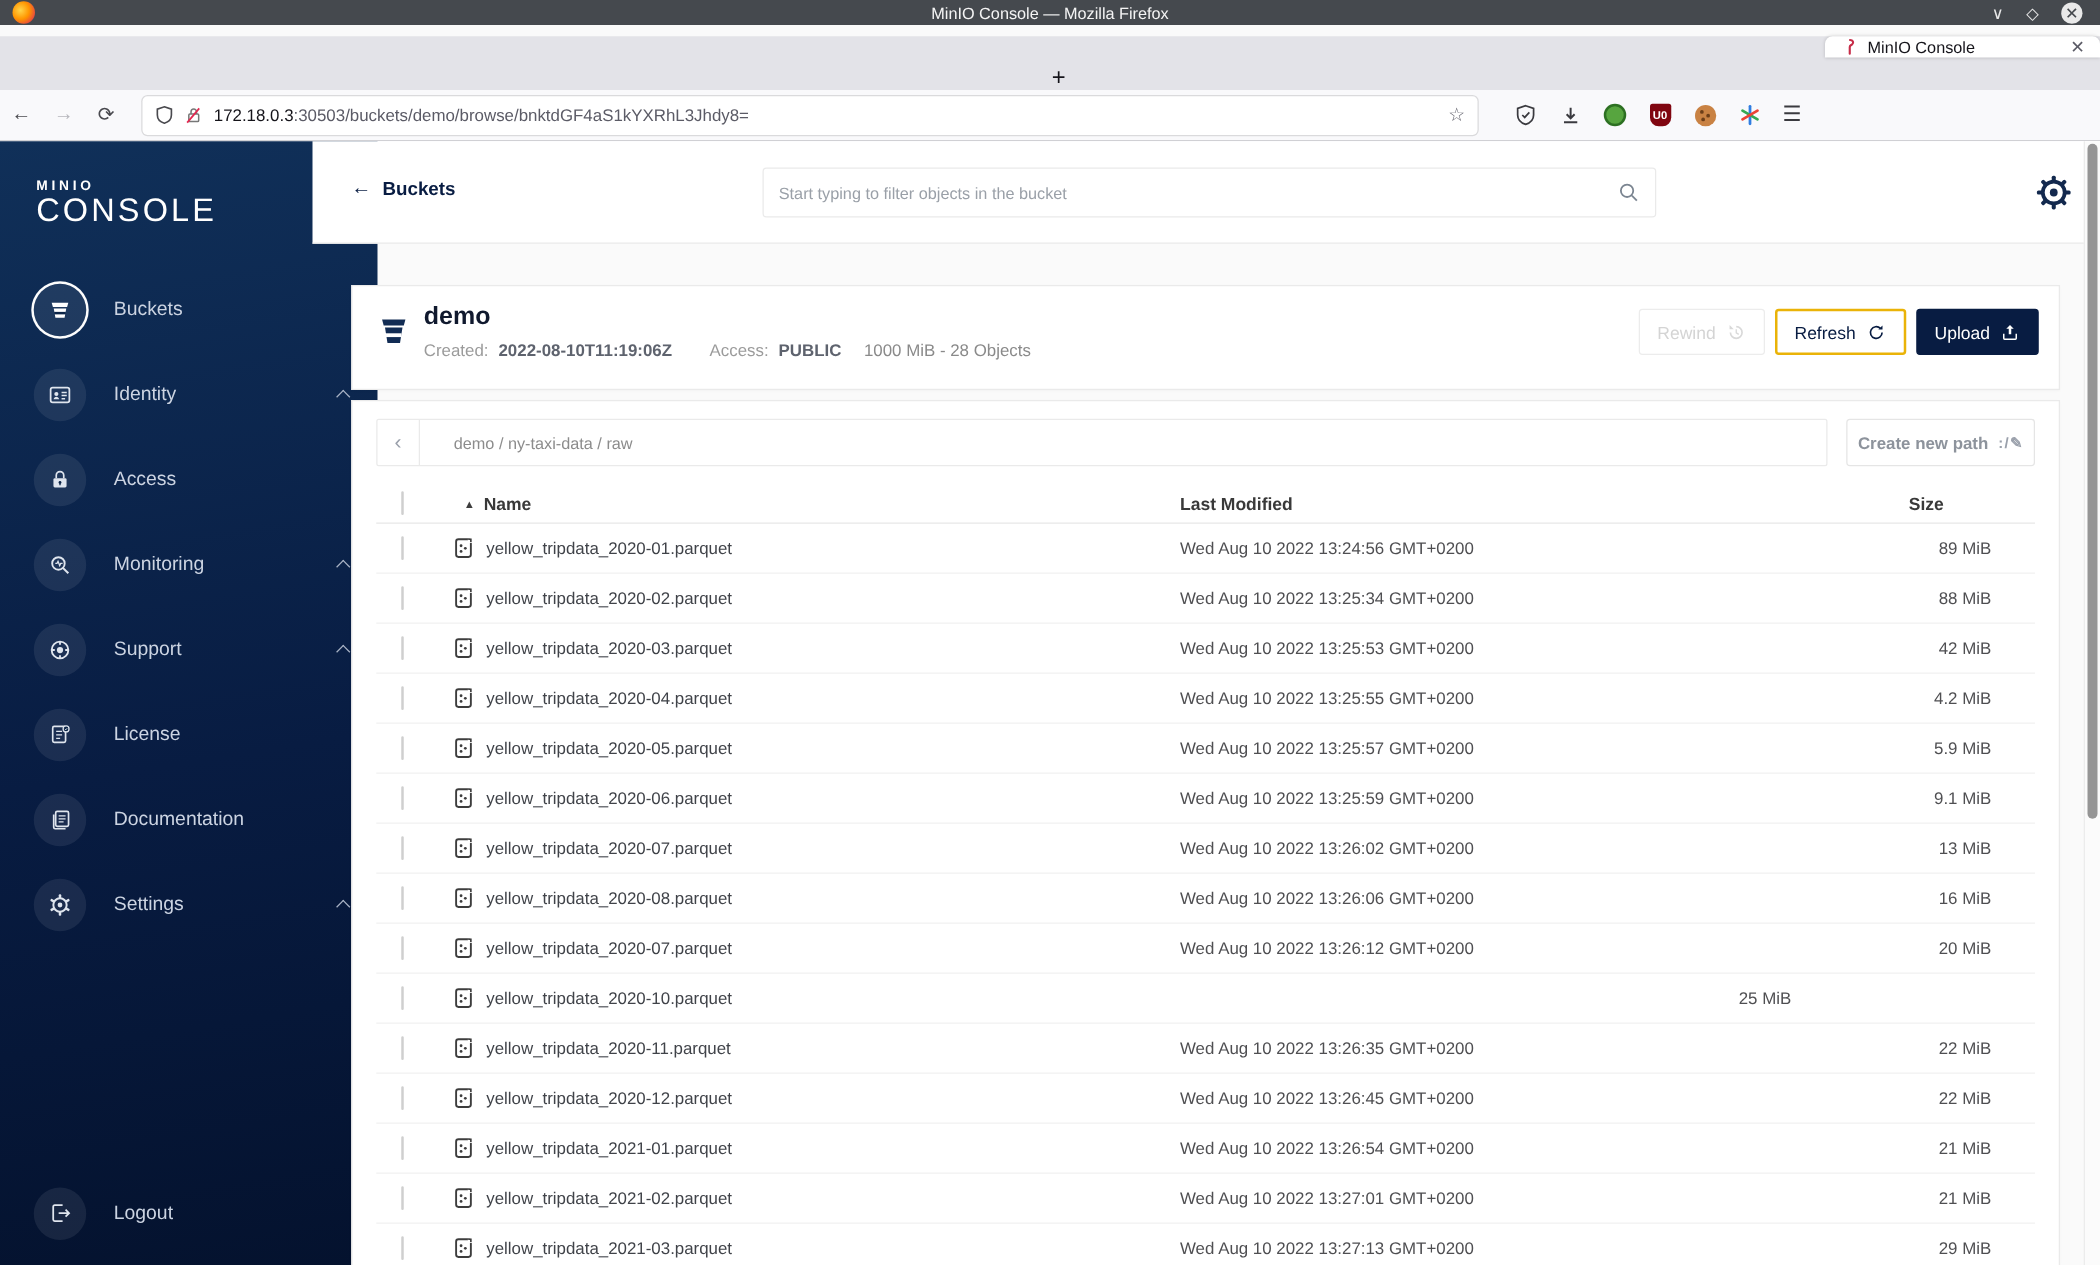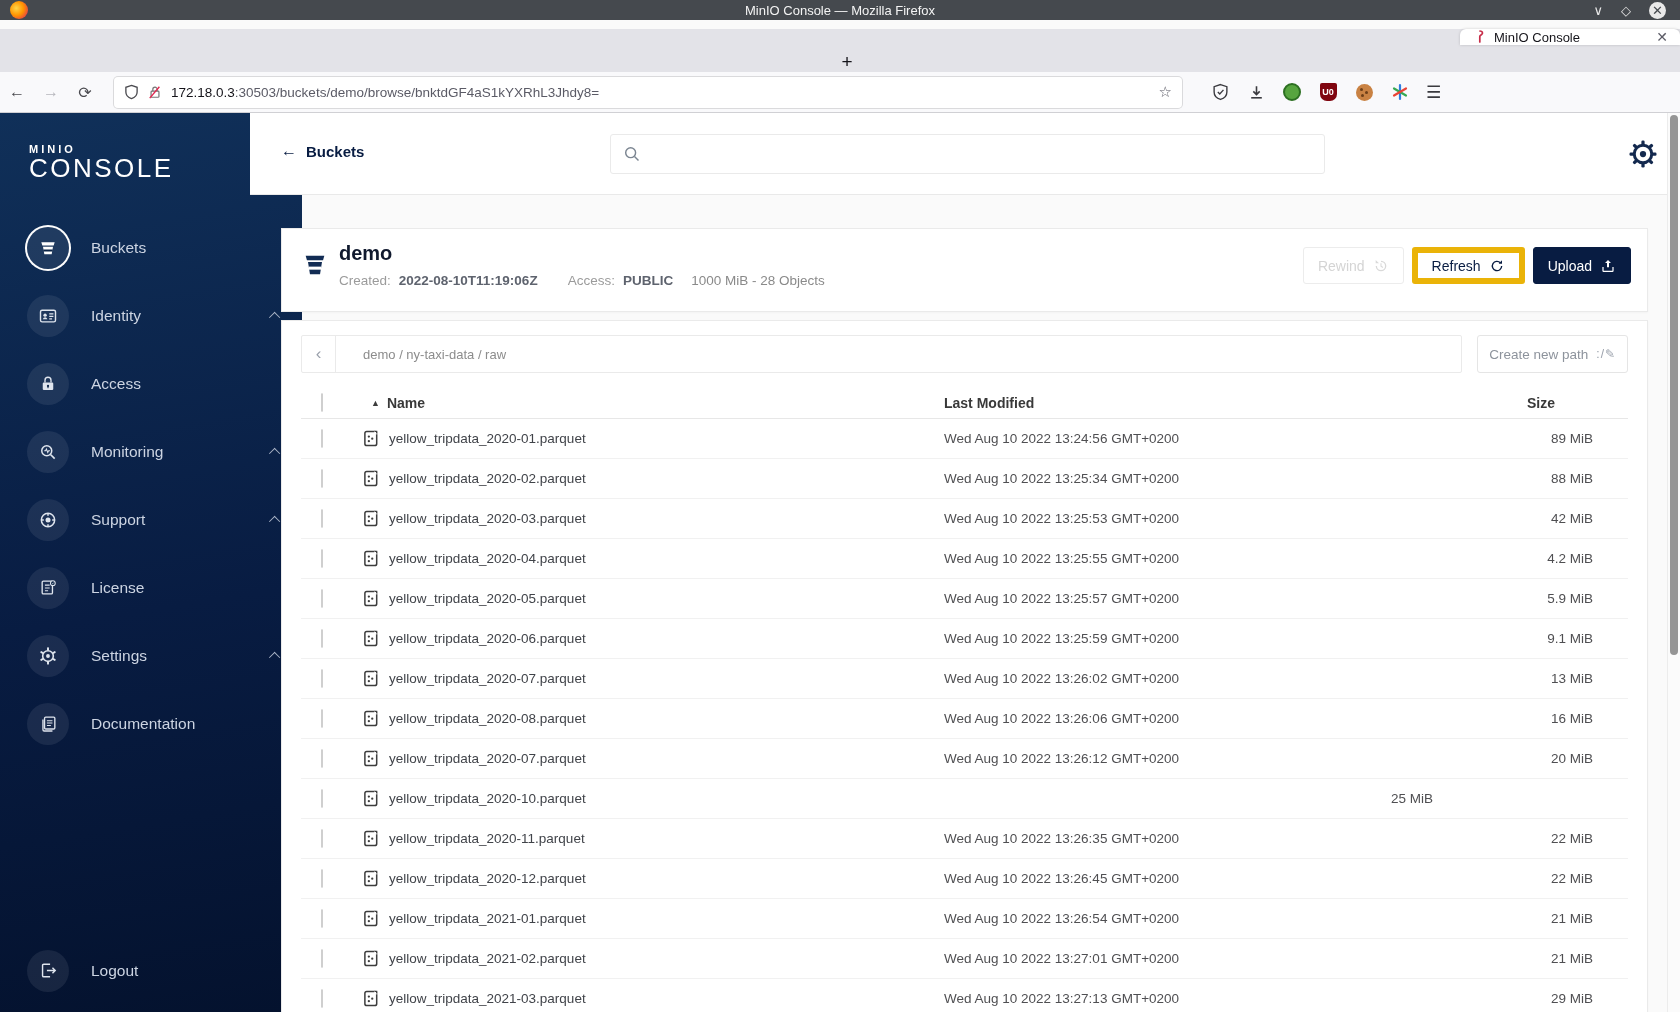--- a/index.html
+++ b/index.html
@@ -68,29 +68,29 @@
   .card-bucket { top:115px; height:84px; }
   .bkt-icon { position:absolute; left:19px; top:22px; }
   .bkt-title { position:absolute; left:57px; top:13px; font-size:20px; font-weight:bold; color:#10192e; }
   .bkt-meta { position:absolute; left:57px; top:44px; font-size:13.5px; color:#9b9b9b; display:flex; gap:8px; align-items:center; }
   .bkt-meta .val { color:#5e636e; font-weight:bold; }
   .bkt-meta .usage { color:#8a8a8a; margin-left:10px; }
   .bkt-meta .gap { width:14px; }
   .btns { position:absolute; right:16px; top:18px; display:flex; gap:8px; }
   .btn { height:37px; border-radius:3px; font-size:14px; display:flex; align-items:center; justify-content:center; gap:8px; padding:0 14px; cursor:pointer; background:#fff; font-family:inherit; }
   .btn-rewind { border:1px solid #ececec; color:#d4d4d4; }
-  .btn-refresh { border:6px solid #eab308; color:#081c42; }
+  .btn-refresh { border:2px solid #eab308; color:#081c42; }
   .btn-upload { background:#081c42; border:1px solid #081c42; color:#fff; }
 
   .card-browse { top:207px; height:692px; border-bottom:none; padding:14px 19px 0 19px; }
   .crumb-row { display:flex; align-items:center; }
   .crumb-box { display:flex; align-items:stretch; width:1164px; height:38px; border:1px solid #eaeaea; border-radius:2px; }
   .crumb-back { width:34px; display:flex; align-items:center; justify-content:center; border-right:1px solid #eaeaea; color:#9aa0ab; font-size:17px; cursor:pointer; }
   .crumb-path { display:flex; align-items:center; padding-left:27px; font-size:13px; color:#8c8c8c; }
-  .btn-newpath { margin-left:15px; width:151px; height:38px; border:1px solid #e5e5e5; border-radius:3px; color:#8d939c; font-size:13.5px; font-weight:400; display:flex; align-items:center; justify-content:center; gap:8px; background:#fff; cursor:pointer; }
+  .btn-newpath { margin-left:15px; width:151px; height:38px; border:1px solid #e5e5e5; border-radius:3px; color:#8d939c; font-size:13.5px; font-weight:700; display:flex; align-items:center; justify-content:center; gap:8px; background:#fff; cursor:pointer; }
   .np-icon { font-size:12px; color:#9aa0ab; letter-spacing:1px; }
 
   .obj-table { margin-top:14px; }
   .trow { display:grid; grid-template-columns:50px 593px 526px 160px; align-items:center; height:40px; border-bottom:1px solid #f1f1f1; }
   .trow.thead { height:32px; border-bottom:1px solid #e7e7e7; }
   .cb { width:17px; height:17px; border:1.5px solid #cfcfcf; border-radius:2px; margin-left:20px; background:#fff; cursor:pointer; }
   .th { font-size:14px; font-weight:bold; color:#393939; }
   .th-name { display:flex; align-items:center; gap:7px; padding-left:20px; }
   .sort-tri { font-size:9px; color:#3d3d3d; }
   .th-size { text-align:right; padding-right:75px; }
@@ -262,48 +262,48 @@
               <path d="M7.5 9h6M7.5 12.5h6M7.5 16h4" stroke="#dfe5ee" stroke-width="1.3"></path>
               <circle cx="17.5" cy="6.5" r="3" fill="#0b2447" stroke="#dfe5ee" stroke-width="1.3"></circle>
               <path d="M16.3 6.5l.9.9 1.4-1.6" fill="none" stroke="#dfe5ee" stroke-width="1"></path>
             </svg>
         </span>
         <span class="mi-label">License</span>
       </div>
 
       <div class="menu-item">
         <span class="mi-circle">
+          <svg width="19" height="19" viewBox="0 0 24 24">
+              <rect x="7" y="4" width="13" height="15" rx="1.5" fill="none" stroke="#dfe5ee" stroke-width="1.7"></rect>
+              <path d="M5 7v13a1.5 1.5 0 001.5 1.5H17" fill="none" stroke="#dfe5ee" stroke-width="1.7"></path>
+              <path d="M10 8.5h7M10 11.5h7M10 14.5h5" stroke="#dfe5ee" stroke-width="1.3"></path>
+            </svg>
+        </span>
+        <span class="mi-label">Documentation</span>
+      </div>
+
+      <div class="menu-item">
+        <span class="mi-circle">
           <svg width="20" height="20" viewBox="0 0 24 24">
             <g fill="#dfe5ee">
               <rect x="10.8" y="1.6" width="2.4" height="4.2" rx="1"></rect>
                 <rect x="10.8" y="18.2" width="2.4" height="4.2" rx="1"></rect>
               <rect x="10.8" y="1.6" width="2.4" height="4.2" rx="1" transform="rotate(60 12 12)"></rect>
                 <rect x="10.8" y="18.2" width="2.4" height="4.2" rx="1" transform="rotate(60 12 12)"></rect>
               <rect x="10.8" y="1.6" width="2.4" height="4.2" rx="1" transform="rotate(120 12 12)"></rect>
                 <rect x="10.8" y="18.2" width="2.4" height="4.2" rx="1" transform="rotate(120 12 12)"></rect>
             </g>
             <circle cx="12" cy="12" r="6.4" fill="none" stroke="#dfe5ee" stroke-width="1.9"></circle>
             <circle cx="12" cy="12" r="2.3" fill="#dfe5ee"></circle>
           </svg>
         </span>
         <span class="mi-label">Settings</span>
         <span class="mi-caret"></span>
       </div>
 
-      <div class="menu-item">
-        <span class="mi-circle">
-          <svg width="19" height="19" viewBox="0 0 24 24">
-              <rect x="7" y="4" width="13" height="15" rx="1.5" fill="none" stroke="#dfe5ee" stroke-width="1.7"></rect>
-              <path d="M5 7v13a1.5 1.5 0 001.5 1.5H17" fill="none" stroke="#dfe5ee" stroke-width="1.7"></path>
-              <path d="M10 8.5h7M10 11.5h7M10 14.5h5" stroke="#dfe5ee" stroke-width="1.3"></path>
-            </svg>
-        </span>
-        <span class="mi-label">Documentation</span>
-      </div>
-
     </div>
 
     <div class="menu-item logout-item">
       <span class="mi-circle">
         <svg width="19" height="19" viewBox="0 0 24 24">
             <path d="M14 4H6a1.5 1.5 0 00-1.5 1.5v13A1.5 1.5 0 006 20h8" fill="none" stroke="#dfe5ee" stroke-width="1.8"></path>
             <path d="M10 12h10M17 8.5l3.5 3.5L17 15.5" fill="none" stroke="#dfe5ee" stroke-width="1.8"></path>
           </svg>
       </span>
       <span class="mi-label">Logout</span>
@@ -311,20 +311,21 @@
   </div>
 
   <div class="main">
 
     <div class="app-header">
       <div class="back-link">
         <span class="arr">←</span>
         <span>Buckets</span>
       </div>
       <div class="obj-search">
+        <input type="text" placeholder="Start typing to filter objects in the bucket" style="">
         <svg width="18" height="18" viewBox="0 0 20 20">
             <circle cx="8.5" cy="8.5" r="5.5" fill="none" stroke="#7b8591" stroke-width="1.6"></circle>
             <path d="M12.8 12.8l4.4 4.4" stroke="#7b8591" stroke-width="1.6"></path>
           </svg>
       </div>
       <svg class="hdr-gear" viewBox="0 0 24 24">
         <g fill="#13294e">
           <rect x="10.7" y="1.2" width="2.6" height="4.4" rx="1"></rect>
             <rect x="10.7" y="18.4" width="2.6" height="4.4" rx="1"></rect>
           <rect x="10.7" y="1.2" width="2.6" height="4.4" rx="1" transform="rotate(45 12 12)"></rect>

